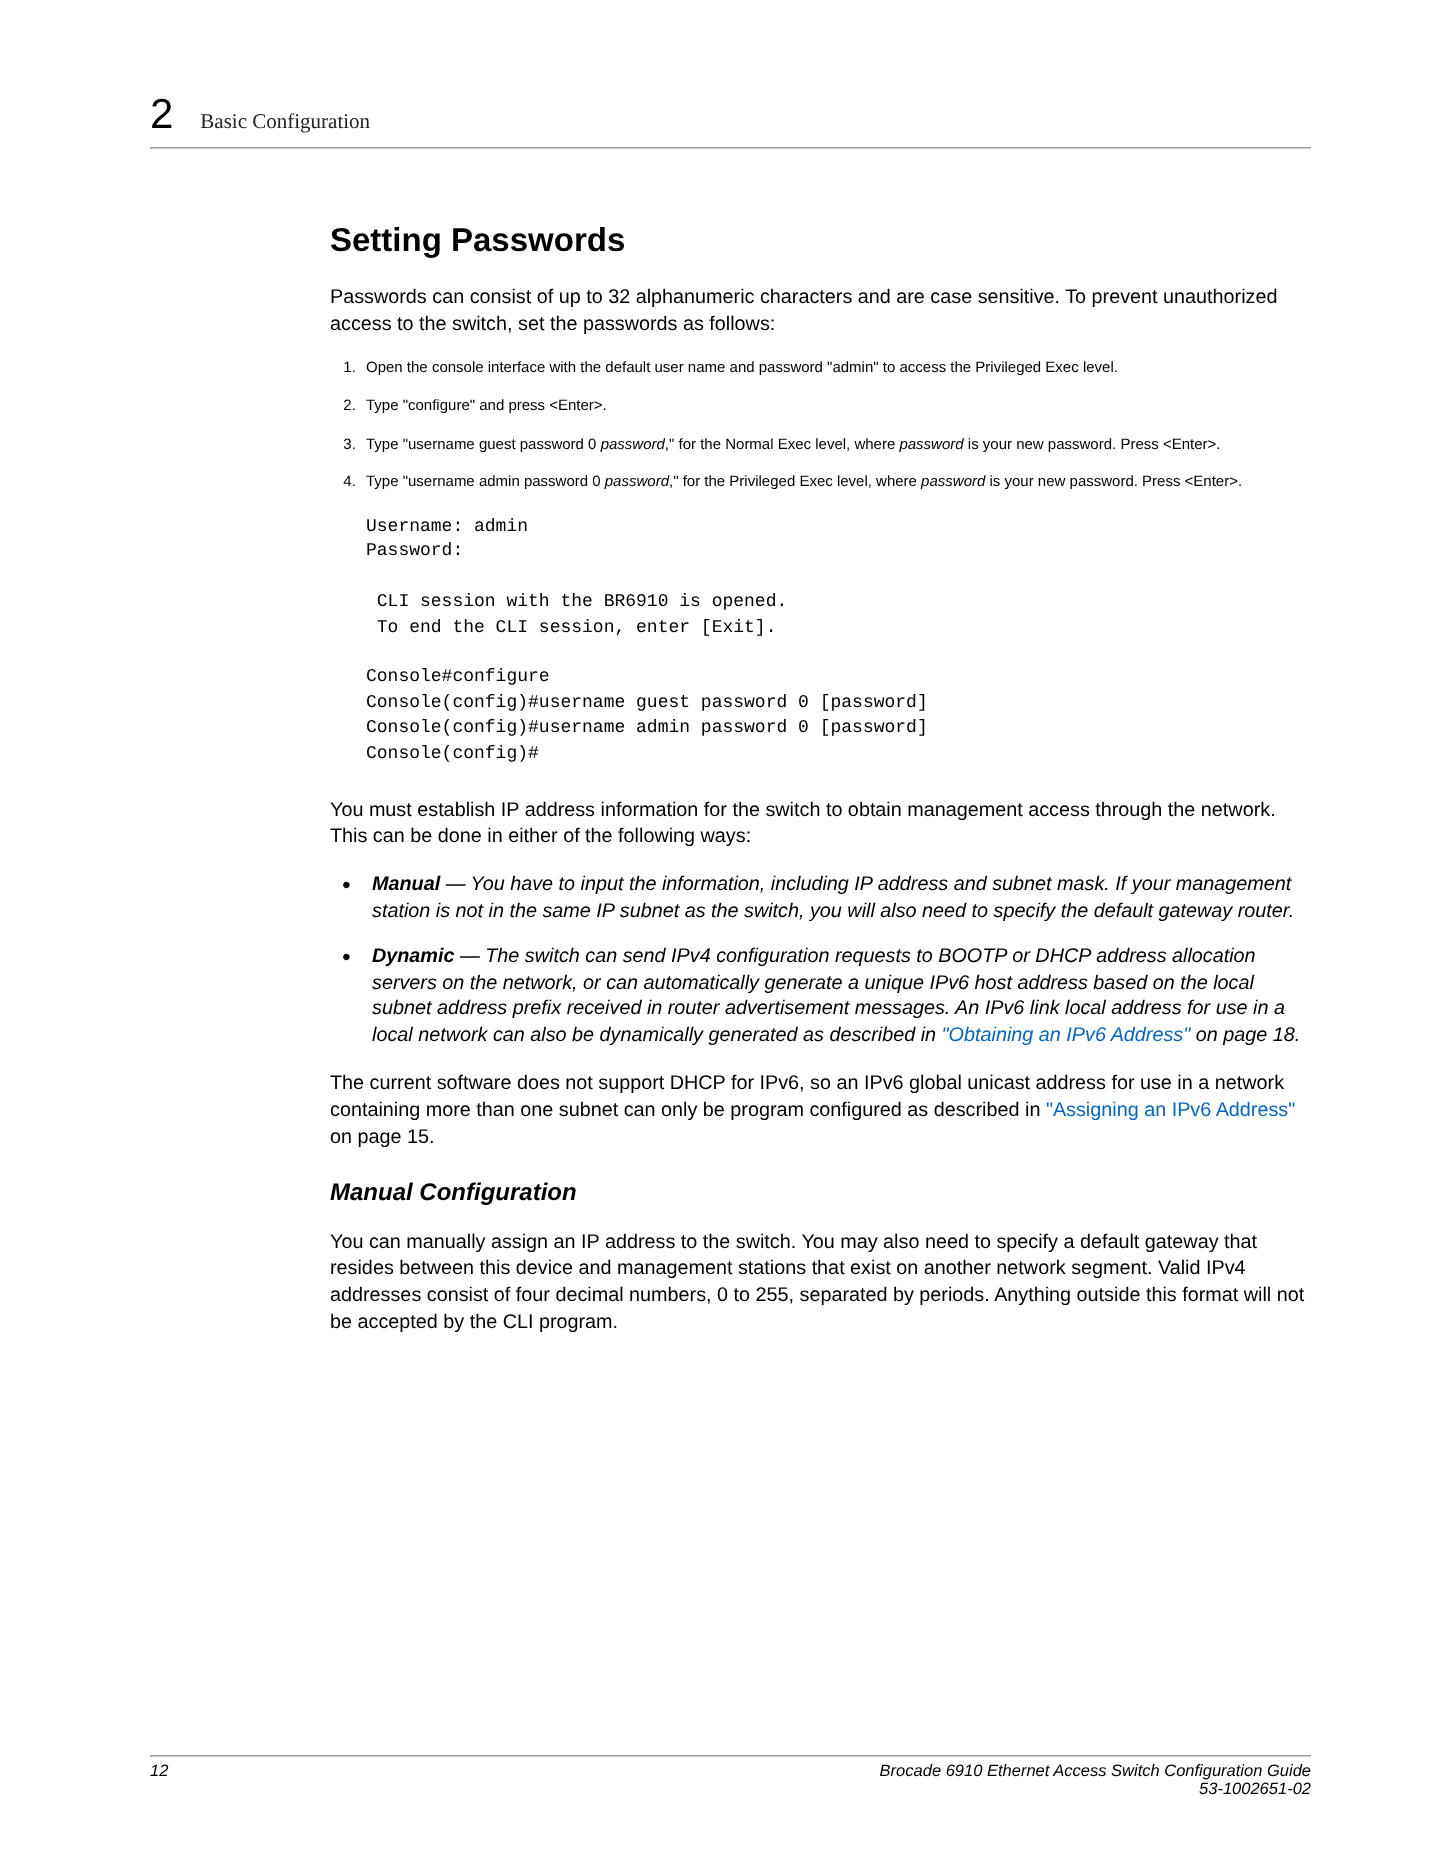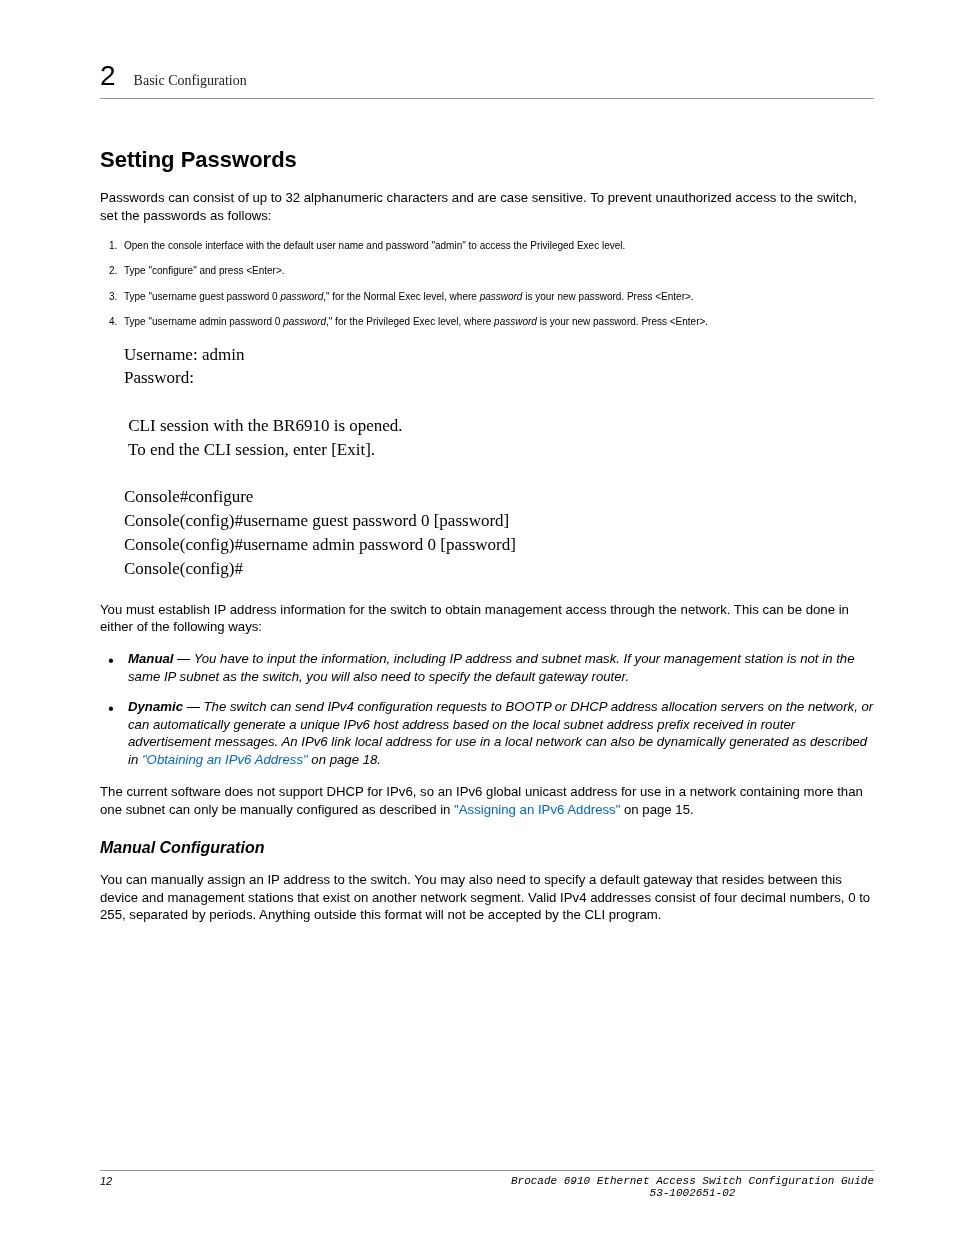--- a/index.html
+++ b/index.html
@@ -27,20 +27,21 @@
     font-weight: normal;
     font-family: Arial, Helvetica, sans-serif;
     margin-right: 18px;
   }
   .chapter-title {
     font-size: 14px;
     color: #222;
     font-family: Liberation Serif, serif;
   }
   .content {
+    margin-left: 120px;
   }
   .section-heading {
     font-family: "Arial Narrow", Arial, sans-serif;
     font-stretch: condensed;
     font-size: 22px;
     font-weight: 600;
     margin: 0 0 16px 0;
   }
   .subsection-heading {
     font-family: "Arial Narrow", Arial, sans-serif;
@@ -87,41 +88,40 @@
   .italic {
     font-style: italic;
   }
   .bold {
     font-weight: bold;
   }
   .link {
     color: #0066cc;
   }
   pre {
-    font-family: Liberation Serif, serif;
-    font-size: 17px;
+    font-family: Liberation Mono, monospace;
+    font-size: 12px;
     line-height: 1.4;
     margin: 4px 0 20px 24px;
     white-space: pre;
   }
   .footer {
     position: absolute;
     bottom: 36px;
     left: 100px;
     right: 80px;
     border-top: 1px solid #999;
     padding-top: 4px;
     display: flex;
     justify-content: space-between;
     font-size: 11px;
     font-style: italic;
   }
   .footer-right {
-    text-align: center;
-    font-family: Liberation Mono, monospace;
+    text-align: right;
   }
 </style>
 </head>
 <body>
 
 <div class="page">
 
   <div class="header">
     <span class="chapter-num">2</span>
     <span class="chapter-title">Basic Configuration</span>
@@ -161,21 +161,21 @@
     <ul>
       <li>
         <span class="bold">Manual</span><span> — You have to input the information, including IP address and subnet mask. If your management station is not in the same IP subnet as the switch, you will also need to specify the default gateway router.</span>
       </li>
       <li>
         <span class="bold">Dynamic</span><span> — The switch can send IPv4 configuration requests to BOOTP or DHCP address allocation servers on the network, or can automatically generate a unique IPv6 host address based on the local subnet address prefix received in router advertisement messages. An IPv6 link local address for use in a local network can also be dynamically generated as described in </span><span class="link">"Obtaining an IPv6 Address"</span><span> on page 18.</span>
       </li>
     </ul>
 
     <p>
-      <span>The current software does not support DHCP for IPv6, so an IPv6 global unicast address for use in a network containing more than one subnet can only be manually configured as described in </span><span class="link">"Assigning an IPv6 Address"</span><span> on page 15.</span>
+      <span>The current software does not support DHCP for IPv6, so an IPv6 global unicast address for use in a network containing more than one subnet can only be program configured as described in </span><span class="link">"Assigning an IPv6 Address"</span><span> on page 15.</span>
     </p>
 
     <div class="subsection-heading">Manual Configuration</div>
 
     <p>You can manually assign an IP address to the switch. You may also need to specify a default gateway that resides between this device and management stations that exist on another network segment. Valid IPv4 addresses consist of four decimal numbers, 0 to 255, separated by periods. Anything outside this format will not be accepted by the CLI program.</p>
 
   </div>
 
   <div class="footer">
     <div>12</div>

